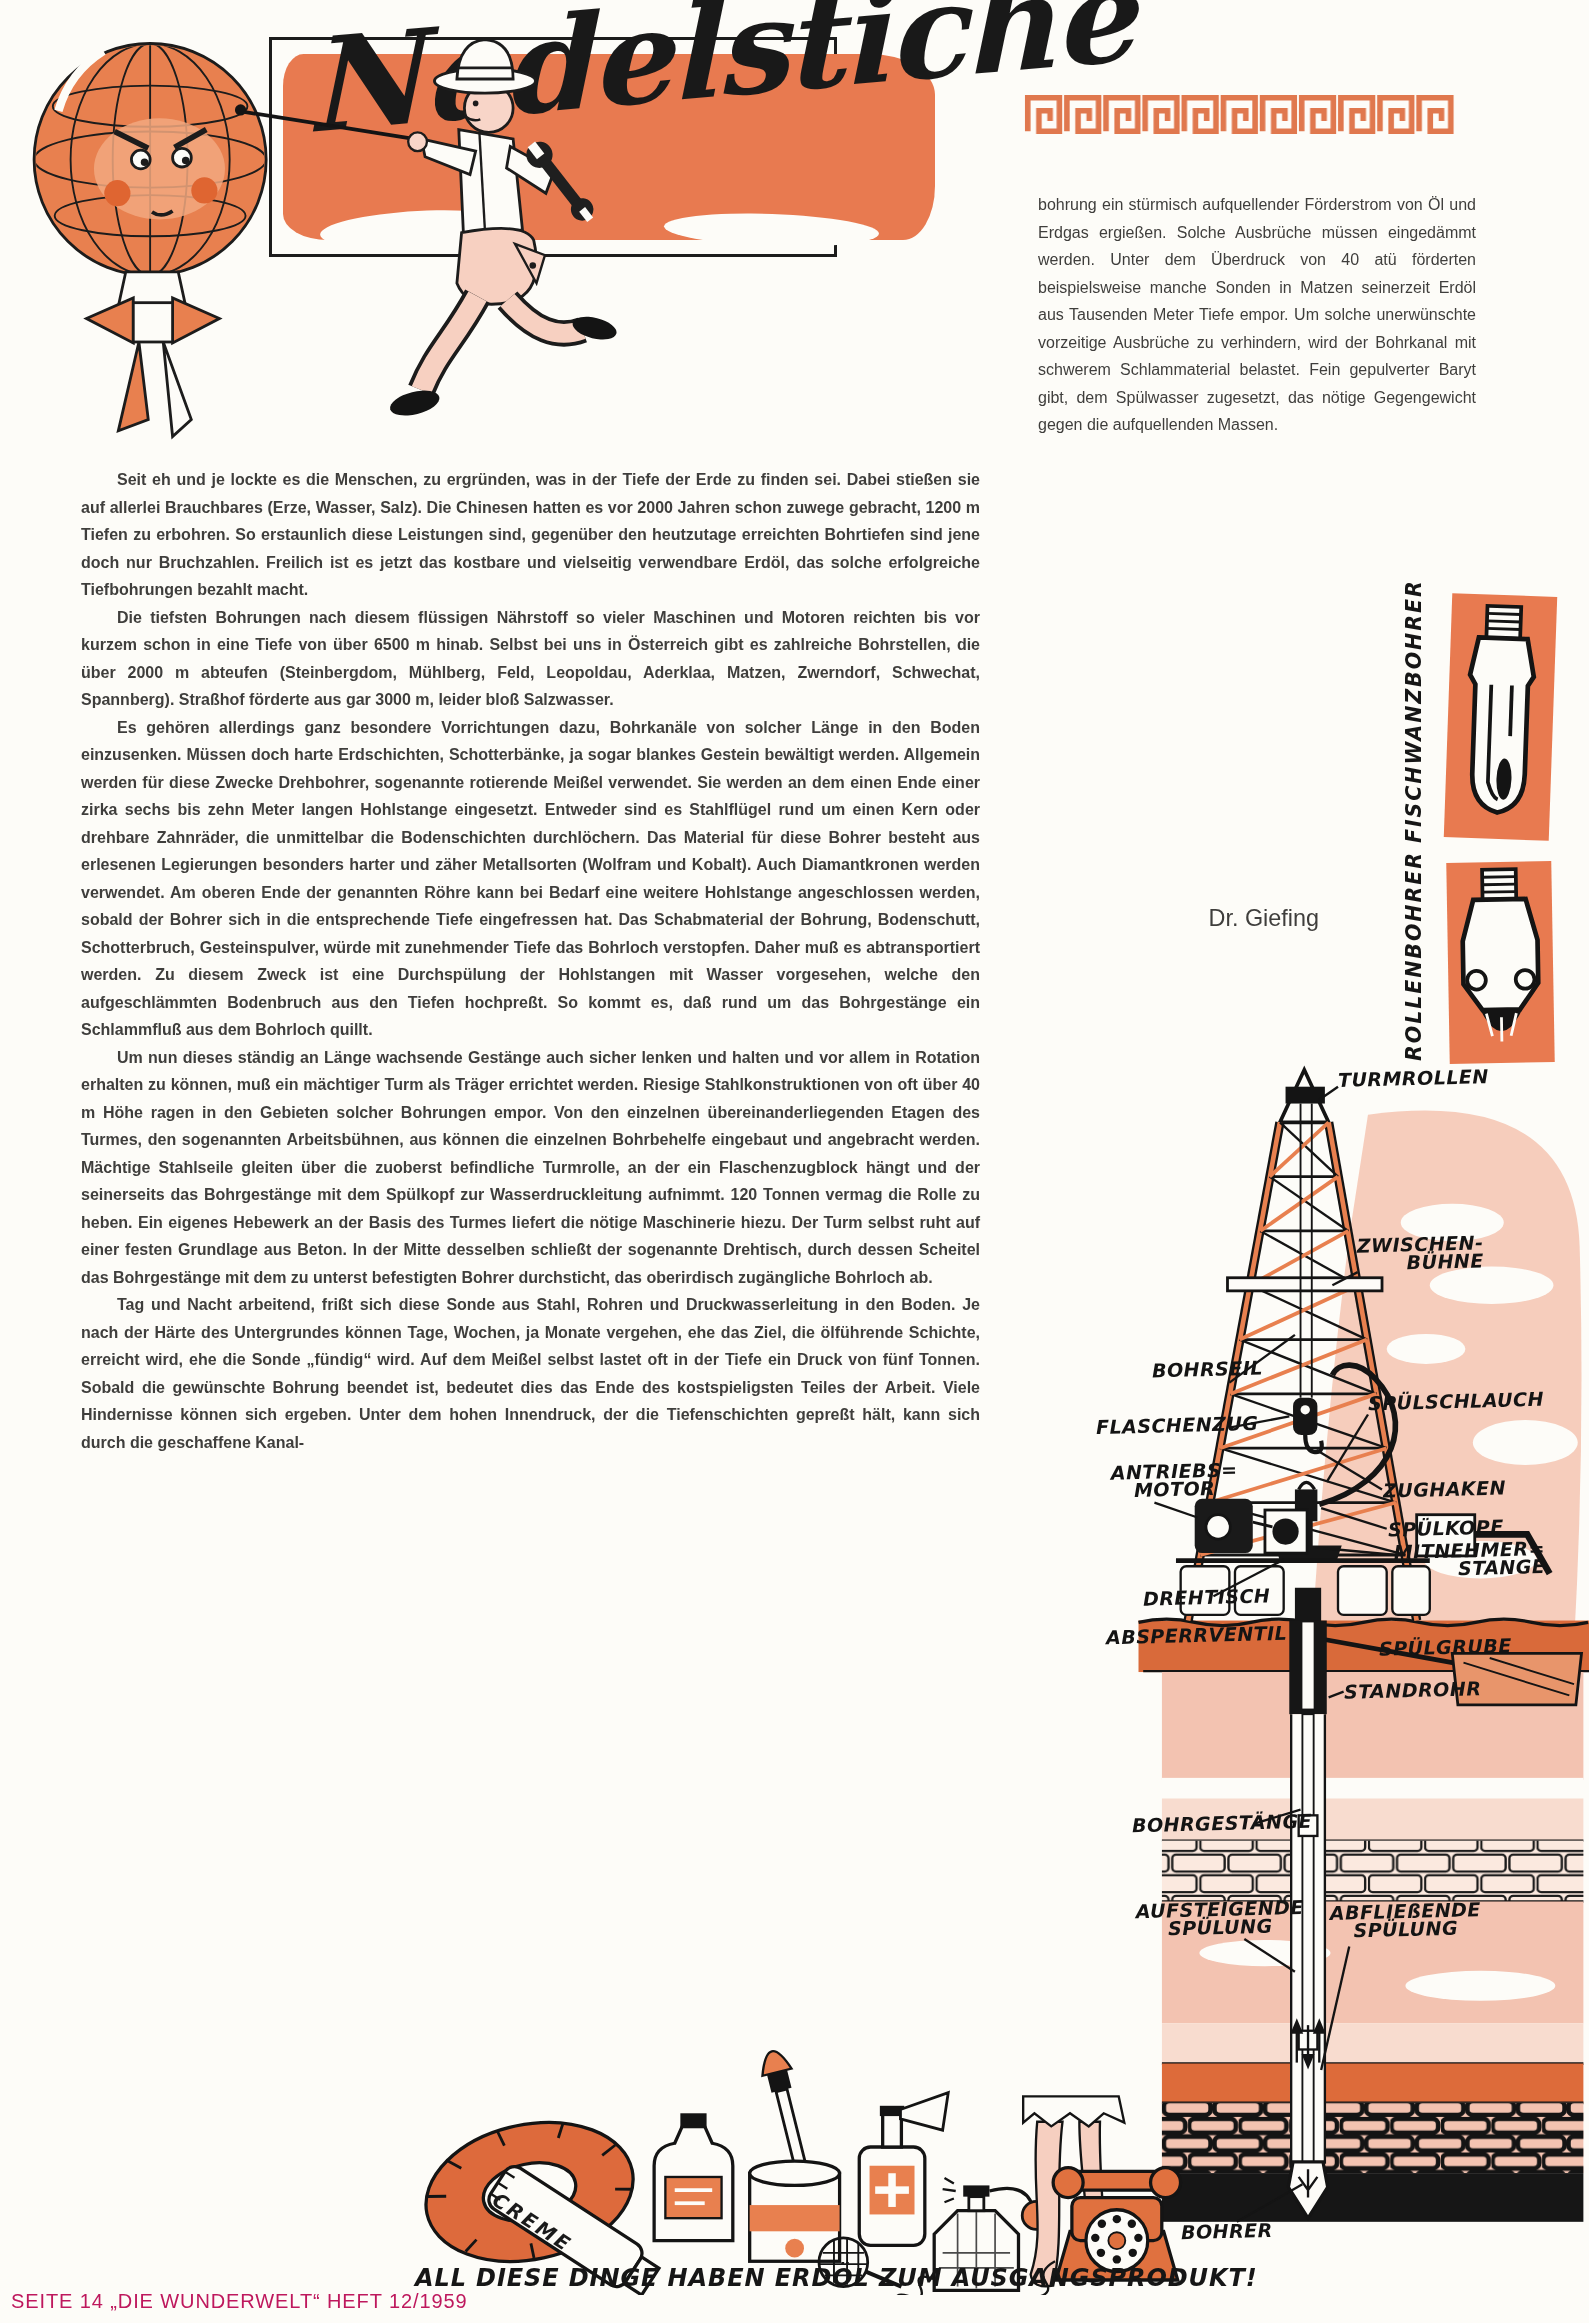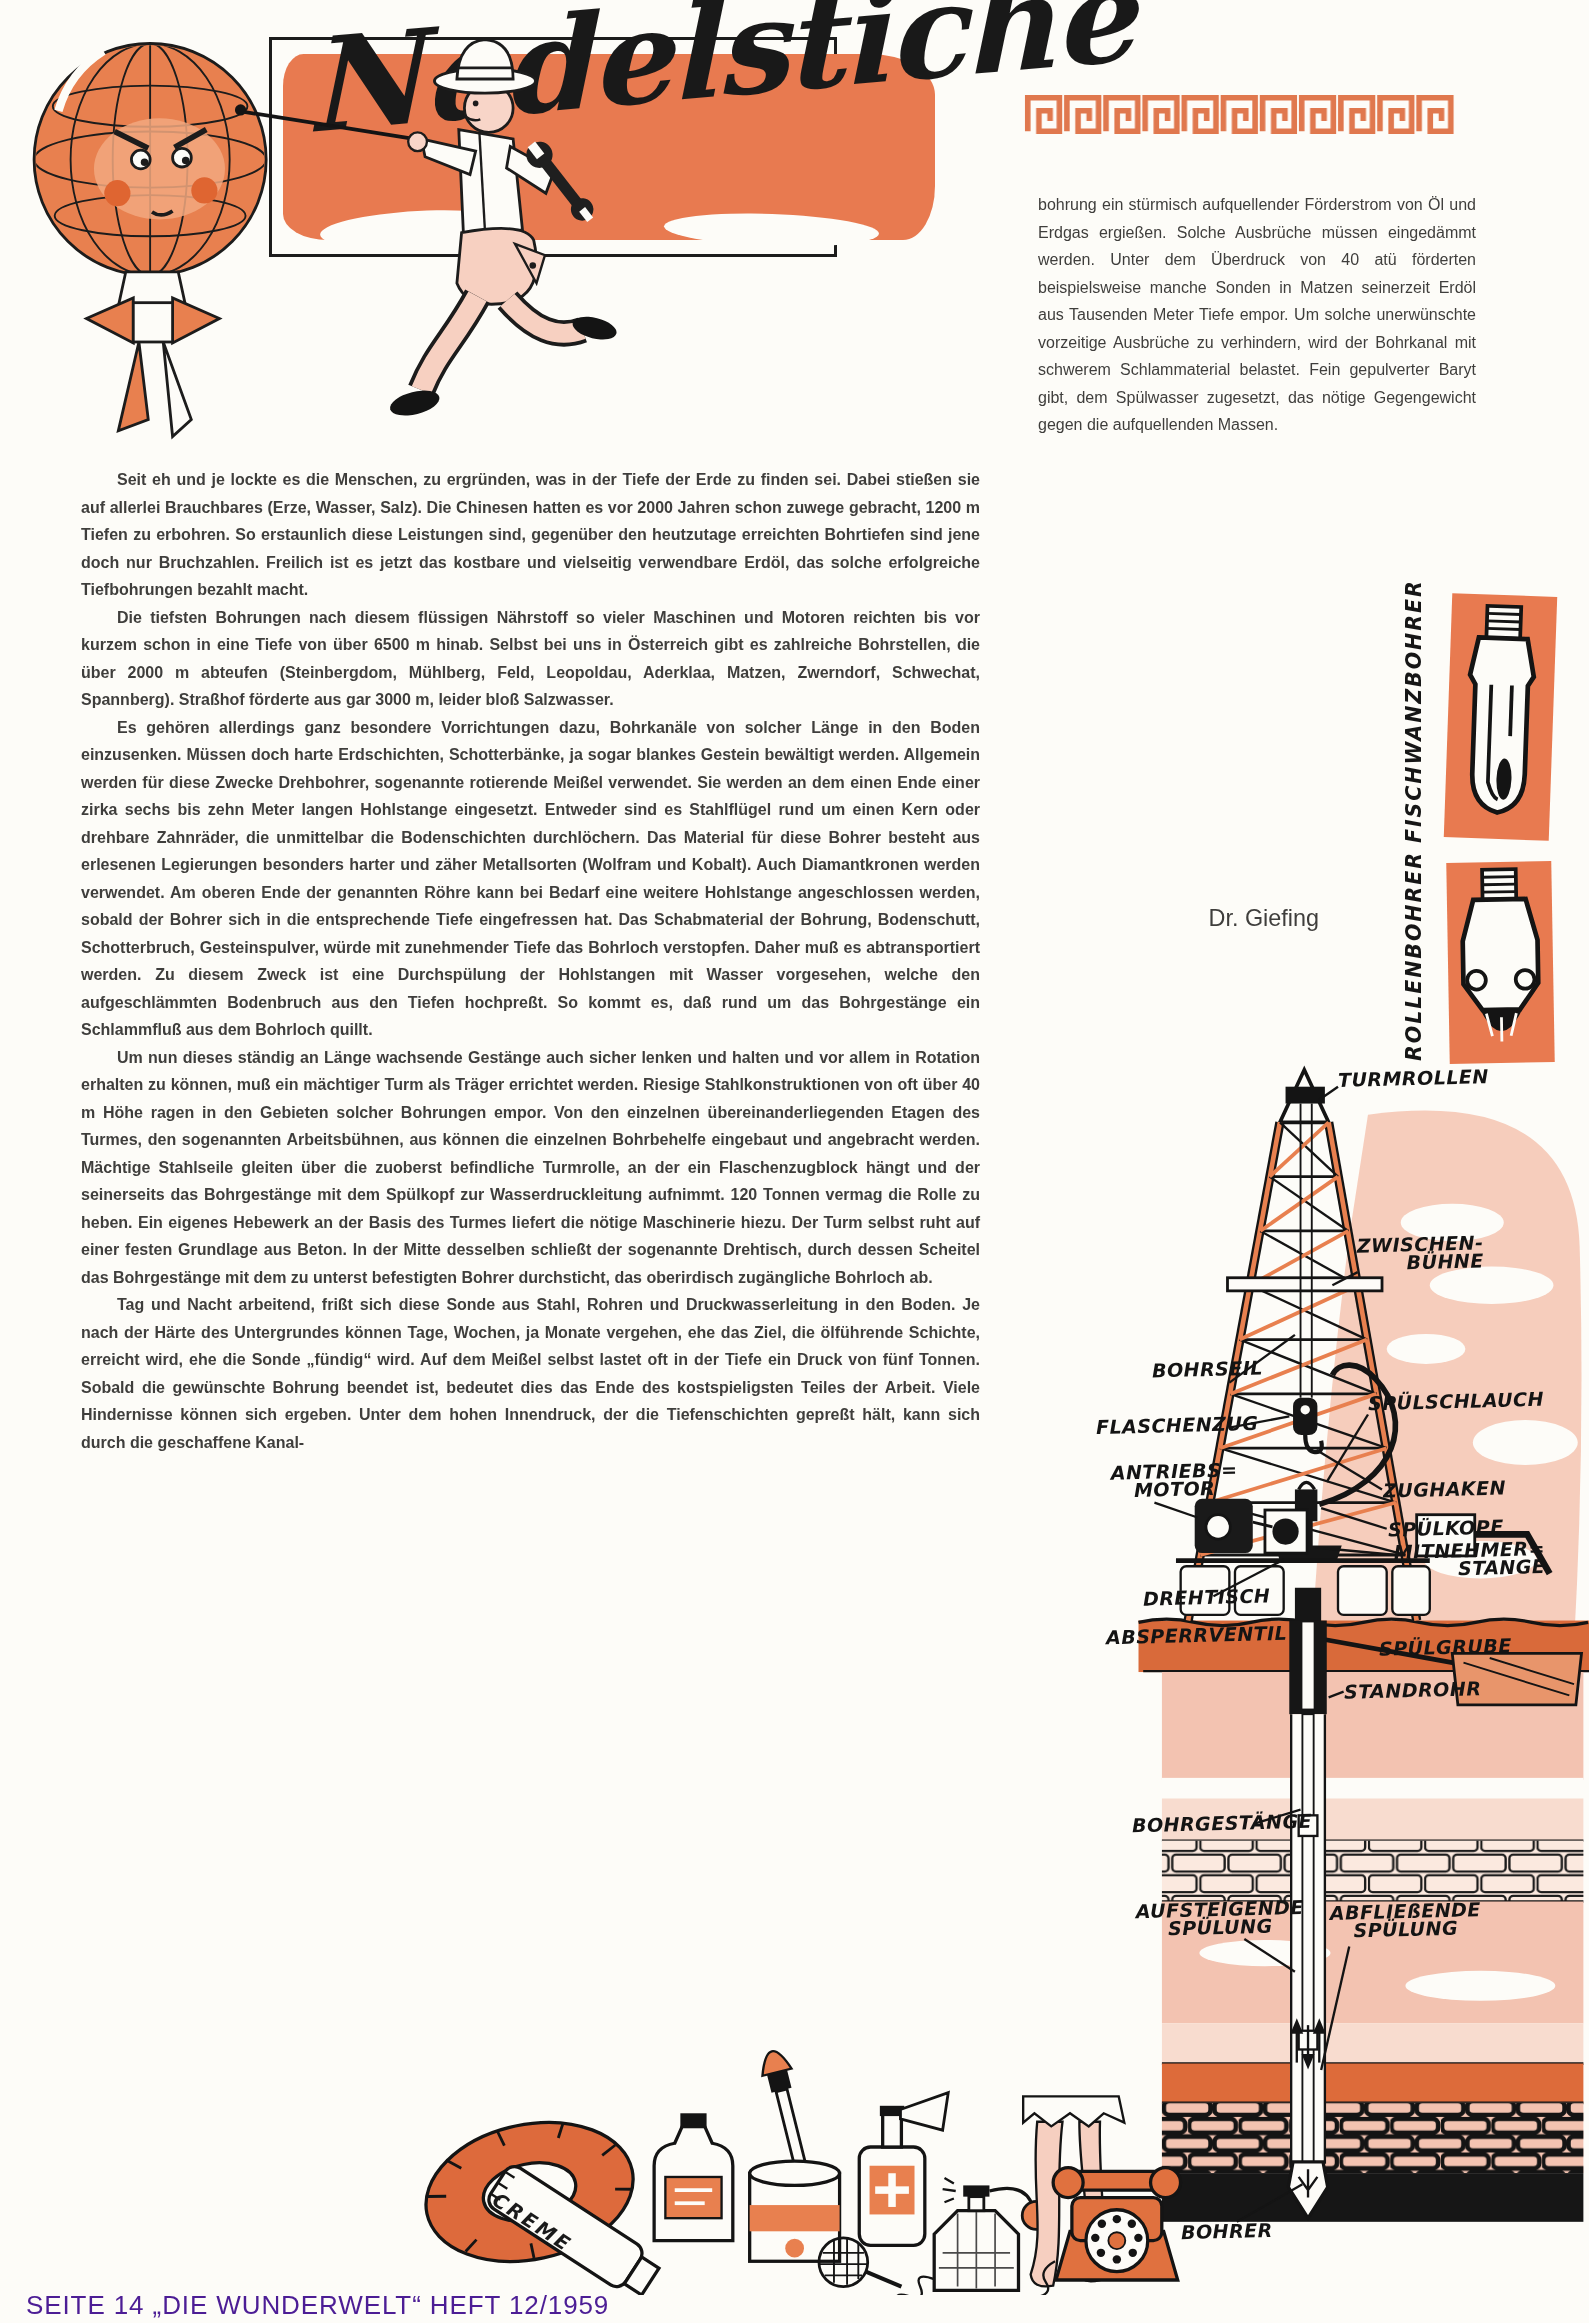--- a/index.html
+++ b/index.html
@@ -71,22 +71,22 @@
   #worker-illo{position:absolute;left:234px;top:19px;}
 
   
   #objects-illo{position:absolute;left:403px;top:2014px;}
   #creme-label{position:absolute;left:487px;top:2211px;font-family:"DejaVu Sans", sans-serif;
                font-weight:700;font-style:italic;font-size:19.7px;letter-spacing:2.8px;color:#1a1a1a;
                transform:rotate(33deg);}
   #bottom-caption{position:absolute;left:415px;top:2264px;width:656px;
                font-family:"DejaVu Sans", sans-serif;font-weight:700;font-style:italic;
                font-size:24px;letter-spacing:0.9px;color:#161616;white-space:nowrap;}
-  #page-footer{position:absolute;left:26px;top:2290px;font-size:26px;letter-spacing:0.9px;
-               color:#4c1d95;white-space:nowrap;}
+  #page-footer{position:absolute;left:11px;top:2290px;font-size:20px;letter-spacing:0.9px;
+               color:#be185d;white-space:nowrap;}
 </style>
 </head>
 <body>
 
 <div id="page">
 
   <div id="title-box"></div>
   <div id="title-blob"></div>
   <div id="script-title">Nadelstiche</div>
   <svg id="meander" width="440" height="41" viewBox="0 0 470 44">
@@ -491,16 +491,17 @@
       </g>
       <circle cx="0" cy="20" r="9" fill="#e0713f" stroke="#141414" stroke-width="2"></circle>
       <rect x="-58" y="-54" width="116" height="20" rx="10" fill="#e0713f" stroke="#141414" stroke-width="3.5"></rect>
       <circle cx="-52" cy="-42" r="16" fill="#e0713f" stroke="#141414" stroke-width="3.5"></circle>
       <circle cx="52" cy="-42" r="16" fill="#e0713f" stroke="#141414" stroke-width="3.5"></circle>
       <path d="M-66,42 q-18,10 -10,22 q8,12 -8,16" stroke="#141414" stroke-width="2.5" fill="none"></path>
     </g>
   </svg>
 
   <span id="creme-label">CREME</span>
+  <div id="bottom-caption">ALL DIESE DINGE HABEN ERDÖL ZUM AUSGANGSPRODUKT!</div>
   <div id="page-footer">SEITE 14   „DIE WUNDERWELT“ HEFT 12/1959</div>
 
 </div>
 
 
 </body></html>

